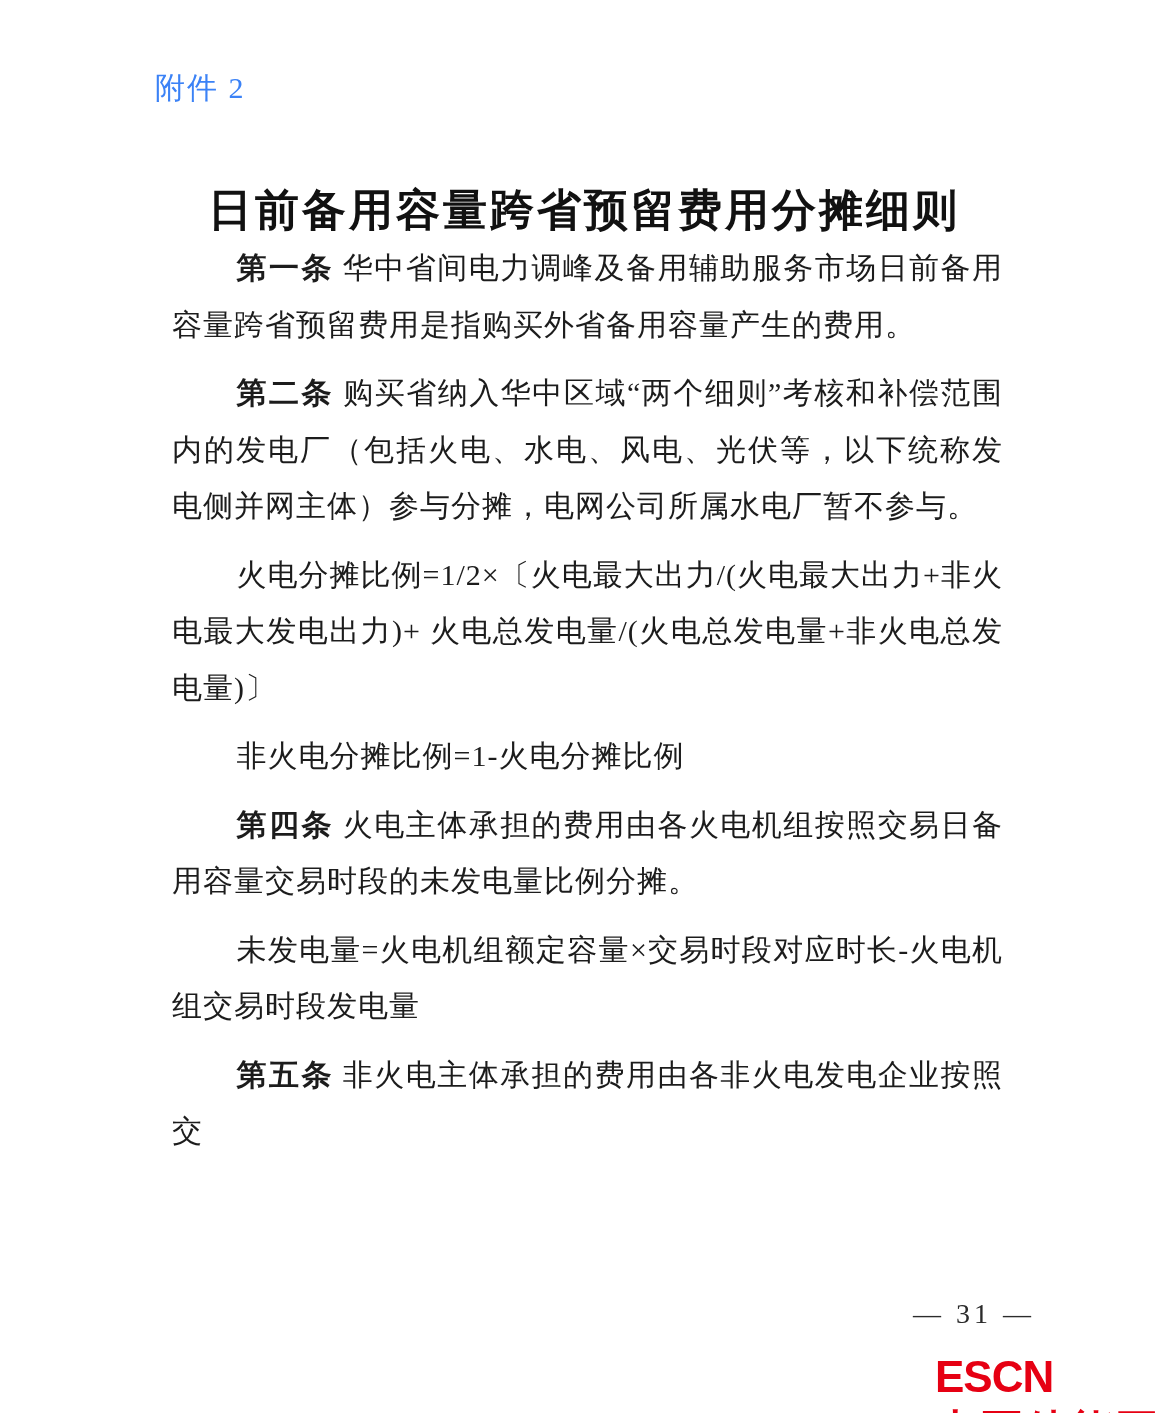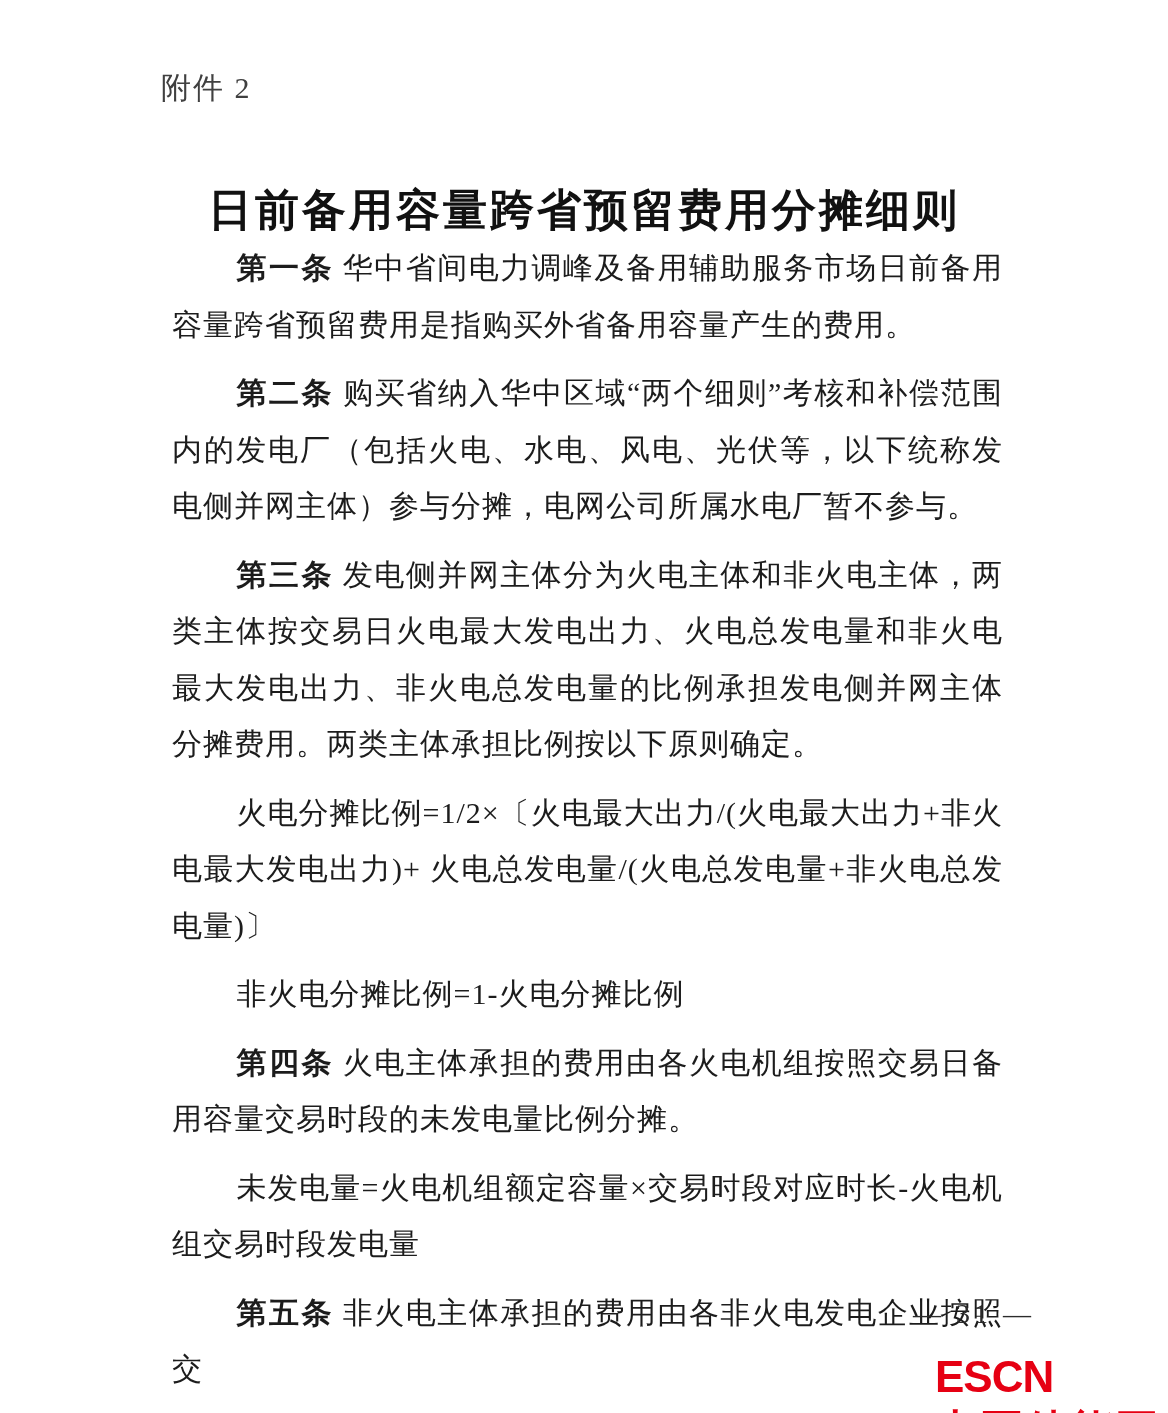--- a/index.html
+++ b/index.html
@@ -11,25 +11,25 @@
     position: relative;
     width: 1168px;
     height: 1413px;
     background: #ffffff;
     overflow: hidden;
     font-family: "Liberation Serif", serif;
     color: #1c1c1c;
   }
   .attachment-label {
     position: absolute;
-    left: 161px;
+    left: 155px;
     top: 68px;
     font-size: 30px;
     letter-spacing: 2px;
-    color: #404040;
+    color: #3b82f6;
   }
   .doc-title {
     position: absolute;
     left: 0;
     right: 0;
     top: 152px;
     text-align: center;
     font-size: 44px;
     font-weight: bold;
     letter-spacing: 3px;
@@ -91,21 +91,20 @@
 
 <div class="page">
 
   <div class="attachment-label">附件 2</div>
 
   <h1 class="doc-title">日前备用容量跨省预留费用分摊细则</h1>
 
   <div class="doc-body">
       <p><b class="article-label">第一条</b> <span>华中省间电力调峰及备用辅助服务市场日前备用容量跨省预留费用是指购买外省备用容量产生的费用。</span></p>
       <p><b class="article-label">第二条</b> <span>购买省纳入华中区域“两个细则”考核和补偿范围内的发电厂（包括火电、水电、风电、光伏等，以下统称发电侧并网主体）参与分摊，电网公司所属水电厂暂不参与。</span></p>
-      <p><b class="article-label">第三条</b> <span>发电侧并网主体分为火电主体和非火电主体，两类主体按交易日火电最大发电出力、火电总发电量和非火电最大发电出力、非火电总发电量的比例承担发电侧并网主体分摊费用。两类主体承担比例按以下原则确定。</span></p>
       <p><span>火电分摊比例=1/2×〔火电最大出力/(火电最大出力+非火电最大发电出力)+ 火电总发电量/(火电总发电量+非火电总发电量)〕</span></p>
       <p><span>非火电分摊比例=1-火电分摊比例</span></p>
       <p><b class="article-label">第四条</b> <span>火电主体承担的费用由各火电机组按照交易日备用容量交易时段的未发电量比例分摊。</span></p>
       <p><span>未发电量=火电机组额定容量×交易时段对应时长-火电机组交易时段发电量</span></p>
       <p><b class="article-label">第五条</b> <span>非火电主体承担的费用由各非火电发电企业按照交</span></p>
     </div>
 
   <div class="page-number">— 31 —</div>
 
   <div class="site-logo" style="color: rgb(230, 0, 19); flex-direction: column;">

